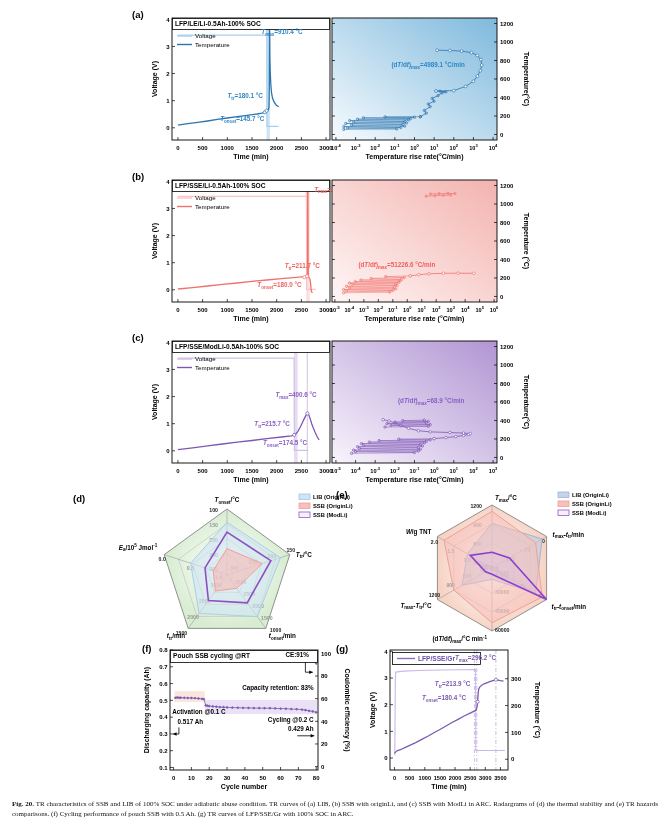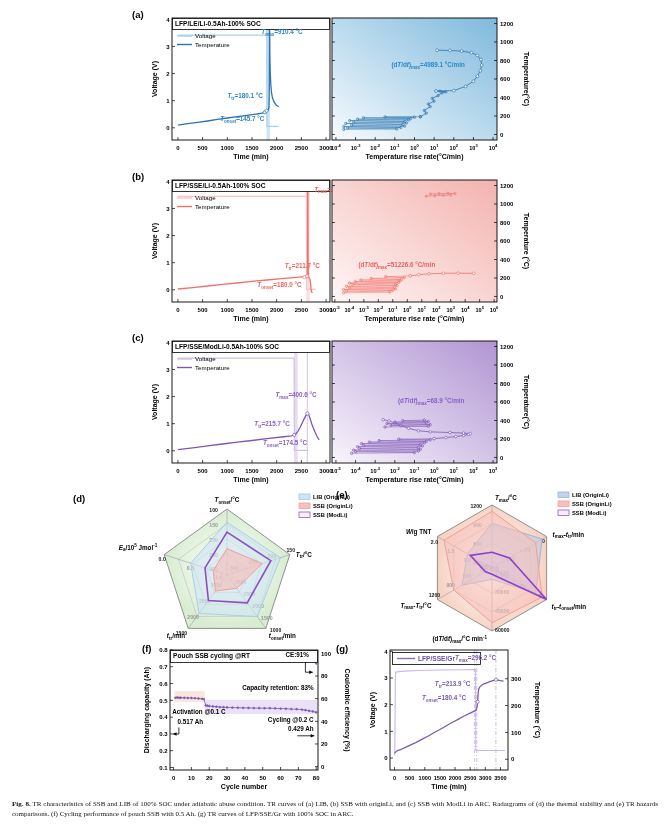--- a/index.html
+++ b/index.html
@@ -739,14 +739,14 @@
       <text x="181" y="40.924832214765104" font-size="6" font-weight="bold" fill="#000" text-anchor="start"><tspan>300</tspan></text>
       <text x="205" y="70" font-size="7" font-weight="bold" fill="#000" text-anchor="middle" transform="rotate(90 205 70)"><tspan>Temperature (°C)</tspan></text>
       <rect x="62.5" y="12.5" width="88" height="12" fill="none" stroke="#000" stroke-width="0.8"></rect>
       <line x1="67" y1="18.5" x2="85" y2="18.5" stroke="#8a6cc0" stroke-width="1.4"></line>
       <text x="88" y="21" font-size="6.6" font-weight="bold" fill="#6b4fae" text-anchor="start"><tspan>LFP/SSE/Gr</tspan></text>
       <text x="124.9" y="20.200000000000003" font-size="6.3" font-weight="bold" fill="#7a5ab0" text-anchor="start"><tspan font-style="italic">T</tspan><tspan dy="1.89" font-size="4.54">max</tspan><tspan dy="-1.89">=296.2 °C</tspan></text>
       <text x="140.24" y="46" font-size="6.3" font-weight="bold" fill="#7a5ab0" text-anchor="end"><tspan font-style="italic">T</tspan><tspan dy="1.89" font-size="4.54">tr</tspan><tspan dy="-1.89">=213.9 °C</tspan></text>
       <text x="136.11" y="59.8" font-size="6.3" font-weight="bold" fill="#7a5ab0" text-anchor="end"><tspan font-style="italic">T</tspan><tspan dy="1.89" font-size="4.54">onset</tspan><tspan dy="-1.89">=180.4 °C</tspan></text>
       <text x="6" y="12" font-size="9.5" font-weight="bold" fill="#000" text-anchor="start"><tspan>(g)</tspan></text>
     </svg>
-  <div class="caption"><b>Fig. 8.</b><span> TR characteristics of SSB and LIB of 100% SOC under adiabatic abuse condition. TR curves of (a) LIB, (b) SSB with originLi, and (c) SSB with ModLi in ARC. Radargrams of (d) the thermal stability and (e) TR hazards comparisons. (f) Cycling performance of pouch SSB with 0.5 Ah. (g) TR curves of LFP/SSE/Gr with 100% SOC in ARC.</span></div>
+  <div class="caption"><b>Fig. 20.</b><span> TR characteristics of SSB and LIB of 100% SOC under adiabatic abuse condition. TR curves of (a) LIB, (b) SSB with originLi, and (c) SSB with ModLi in ARC. Radargrams of (d) the thermal stability and (e) TR hazards comparisons. (f) Cycling performance of pouch SSB with 0.5 Ah. (g) TR curves of LFP/SSE/Gr with 100% SOC in ARC.</span></div>
 </div>
 
 </body></html>

